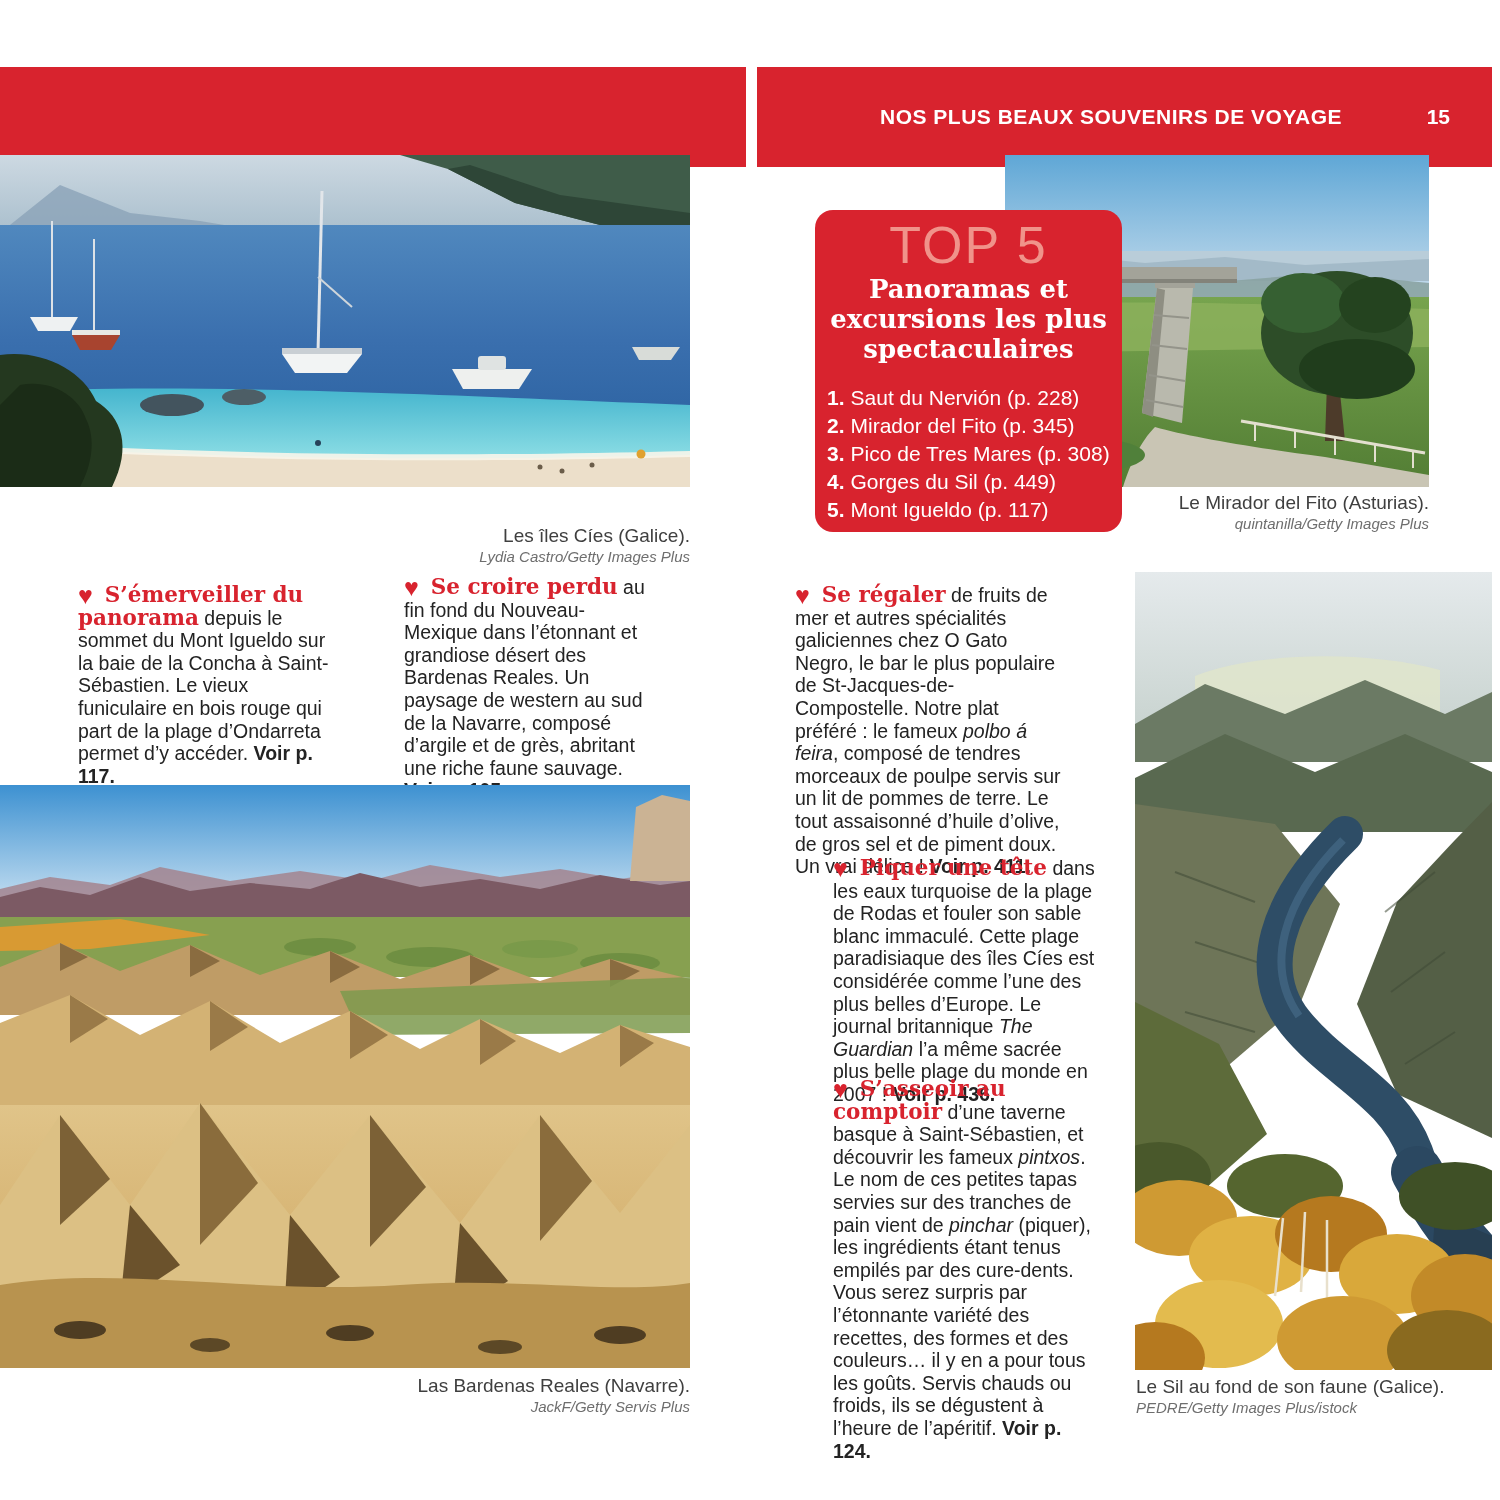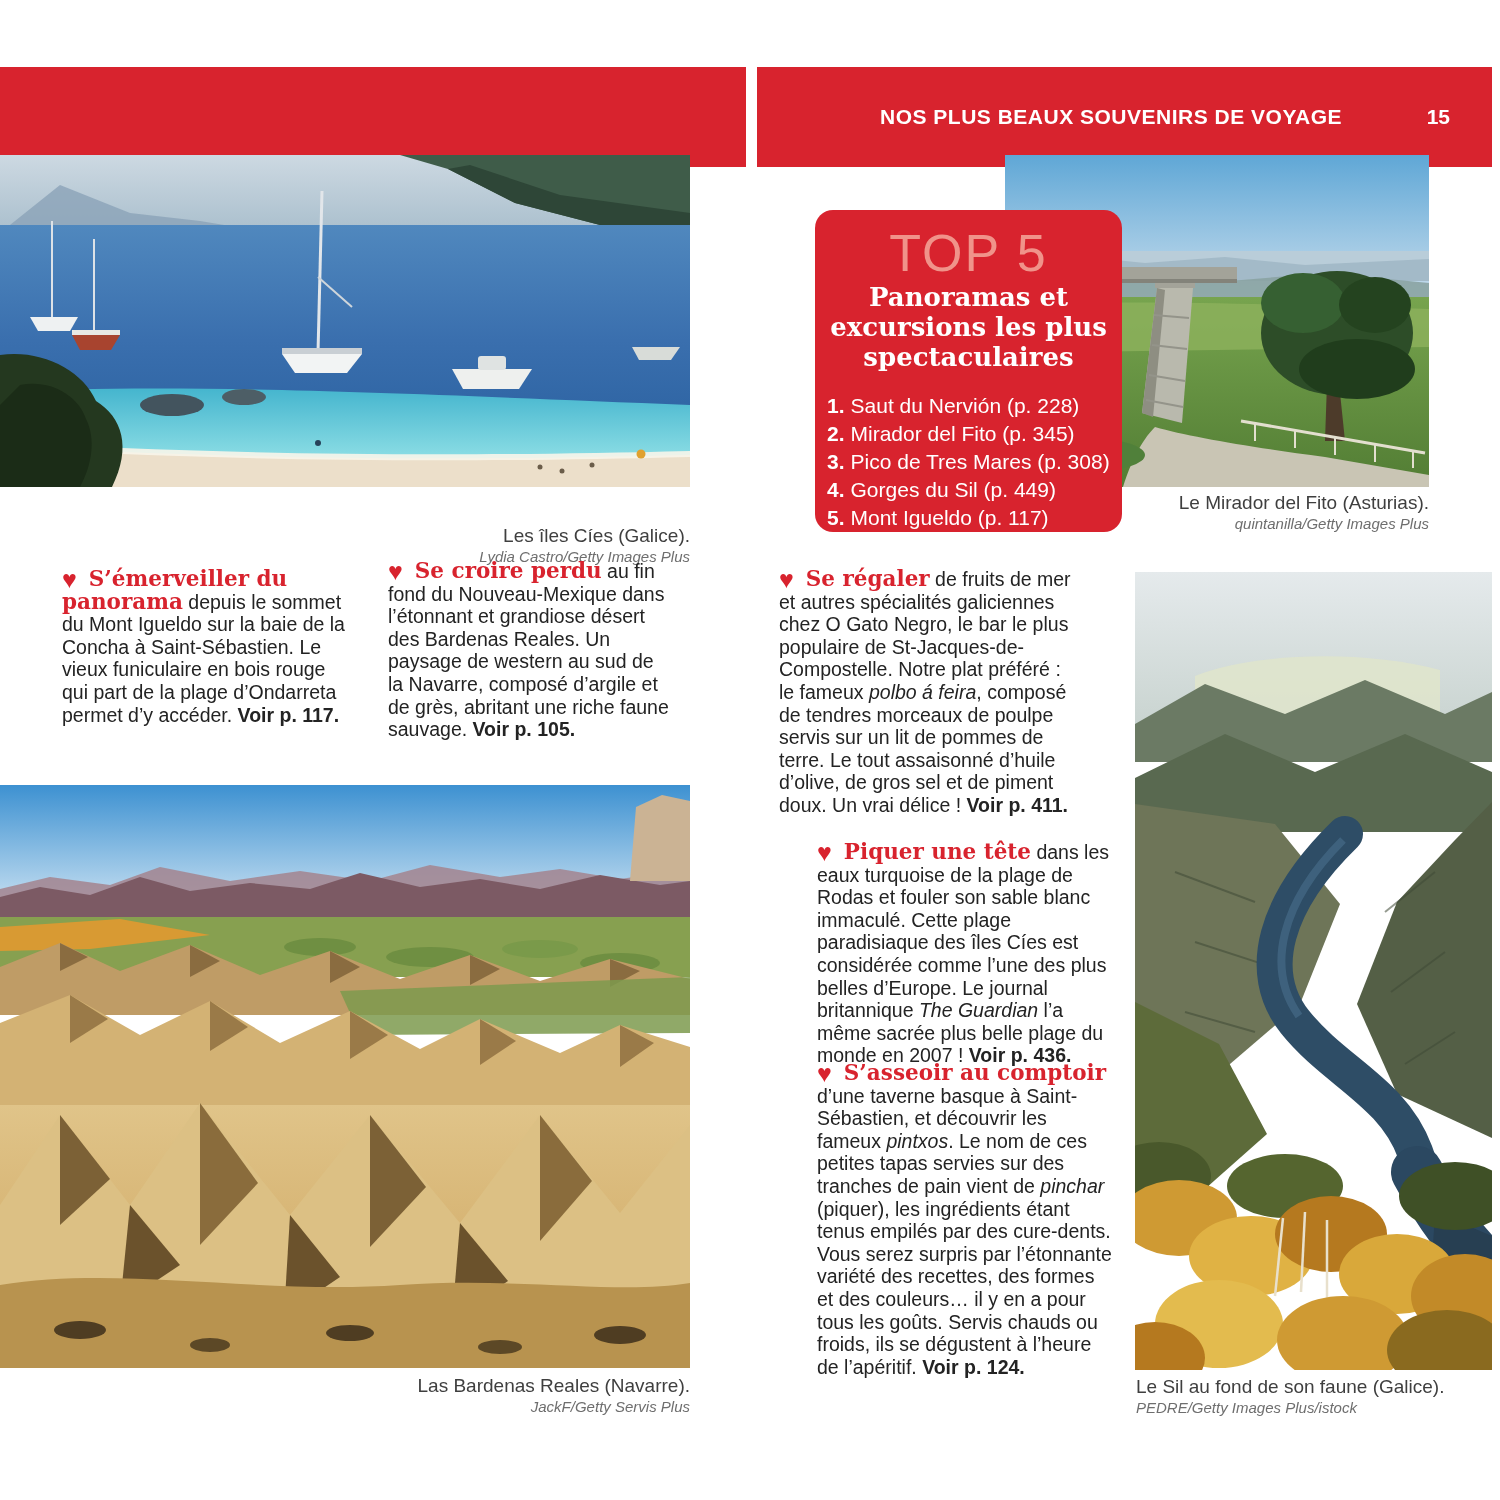--- a/index.html
+++ b/index.html
@@ -26,30 +26,30 @@
   
   .caption{position:absolute;font-size:19px;line-height:23px;color:#3f3f3f;}
   .caption .credit{font-size:15px;line-height:19px;color:#6e6e6e;font-style:italic;display:block;}
   .cap-right{text-align:right;}
   #caption-cies{left:290px;top:492px;width:400px;margin-top:32px;}
   #caption-fito{left:1029px;top:491px;width:400px;}
   #caption-bardenas{left:290px;top:1374px;width:400px;}
   #caption-sil{left:1136px;top:1375px;width:360px;text-align:left;}
   
   .top5{position:absolute;left:815px;top:210px;width:307px;height:322px;background:#d8232e;
-        border-radius:18px;z-index:3;box-sizing:border-box;padding:16px 12px 0 12px;}
+        border-radius:18px;z-index:3;box-sizing:border-box;padding:8px 12px 0 12px;}
   .top5-label{text-align:center;color:#f0938a;font-size:52px;line-height:54px;letter-spacing:2px;font-weight:400;}
   .top5-title{text-align:center;color:#ffffff;font-family:"DejaVu Serif",serif;font-weight:bold;
               font-size:26px;line-height:30px;margin-top:2px;}
   .top5-list{margin-top:20px;}
   .top5-item{color:#ffffff;font-size:21px;line-height:28px;white-space:nowrap;}
   .top5-item .num{font-weight:bold;margin-right:6px;}
   
   .section{position:absolute;font-size:19.5px;line-height:22.6px;color:#232323;}
-  .section p{margin:0;}
+  .section p{margin:16px;}
   #sec-emerveiller{left:62px;top:568px;width:284px;}
   #sec-perdu{left:388px;top:560px;width:282px;}
   #sec-regaler{left:779px;top:568px;width:298px;}
   #sec-piquer{left:817px;top:841px;width:298px;}
   #sec-comptoir{left:817px;top:1062px;width:298px;}
   .heart{color:#d8232e;font-size:25px;line-height:22px;margin-right:12px;vertical-align:-2px;}
   .sec-heading{font-family:"DejaVu Serif",serif;font-weight:bold;color:#d8232e;font-size:21.5px;}
   .see{font-weight:bold;}
   .it{font-style:italic;}
 </style>

